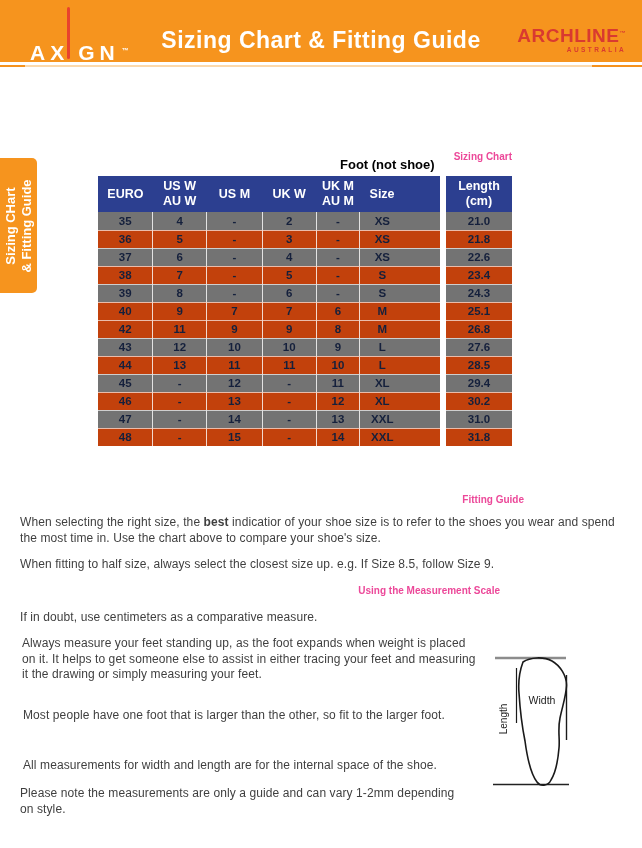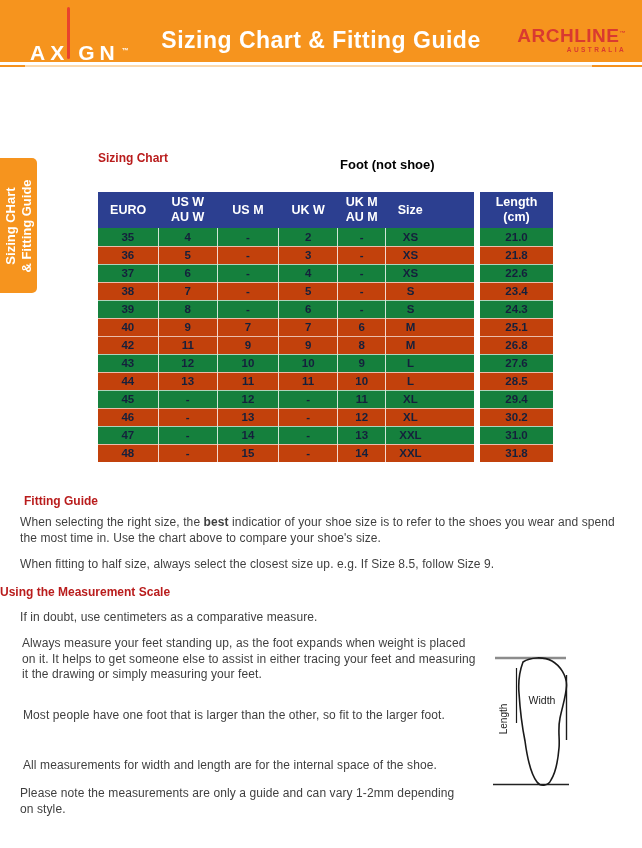--- a/index.html
+++ b/index.html
@@ -25,31 +25,31 @@
   .divider { position:absolute; left:0; top:65px; width:642px; height:2px; }
   .divider .seg-left  { position:absolute; left:0;   top:0; width:25px;  height:2px; background:#F5921E; }
   .divider .seg-mid   { position:absolute; left:25px; top:0; width:567px; height:2px; background:#FBD9AC; }
   .divider .seg-right { position:absolute; left:592px;top:0; width:50px;  height:2px; background:#F5921E; }
 
   
   .side-tab { position:absolute; left:0; top:158px; width:37px; height:135px; background:#F6941E; border-radius:0 5px 5px 0; }
   .side-tab-label { position:absolute; left:50%; top:50%; width:135px; transform:translate(-50%,-50%) rotate(-90deg); text-align:center; color:#ffffff; font-size:13px; font-weight:bold; line-height:16px; white-space:pre-line; }
 
   
-  .heading { position:absolute; font-weight:bold; color:#b91c1c; font-size:12px; text-align:left; }
+  .heading { position:absolute; font-weight:bold; color:#ec4899; font-size:10px; text-align:right; }
   .h-sizing  { left:98px; top:151px; width:414px; }
   .h-fitting { left:0; top:494px; width:500px;margin-left:24px; }
   .h-measure { left:0; top:585px; width:500px; }
   .foot-note { position:absolute; left:340px; top:157px; width:170px; text-align:left; font-weight:bold; font-size:13px; color:#000000; }
 
   
-  .size-table { position:absolute; left:98px; top:192px; width:455px; border-collapse:collapse; table-layout:fixed; }
+  .size-table { position:absolute; left:98px; top:176px; width:414px; border-collapse:collapse; table-layout:fixed; }
   .size-table th { height:36px; background:#2C3F90; color:#ffffff; font-size:12.5px; font-weight:bold; line-height:15px; text-align:center; vertical-align:middle; white-space:pre-line; }
   .size-table td { height:18px; text-align:center; vertical-align:middle; font-size:11.5px; font-weight:bold; color:#15203C; }
-  .size-table .row-odd  td { background:#15803d;margin-left:16px; }
+  .size-table .row-odd  td { background:#737373;margin-left:16px; }
   .size-table .row-even td { background:#c2410c; }
   .size-table tbody tr + tr td { border-top:1px solid rgba(255,255,255,0.65); }
   .size-table td:nth-child(2), .size-table td:nth-child(3),
   .size-table td:nth-child(4), .size-table td:nth-child(5),
   .size-table td:nth-child(6) { border-left:1px solid rgba(255,255,255,0.8); }
   .size-table td:nth-child(8), .size-table th:nth-child(8) { border-left:6px solid #ffffff; }
 
   
   .para { position:absolute; font-size:12px; line-height:15.5px; color:#3f3f3f; letter-spacing:0.1px; white-space:pre-line; }
   .p-select   { left:20px; top:515px; }

